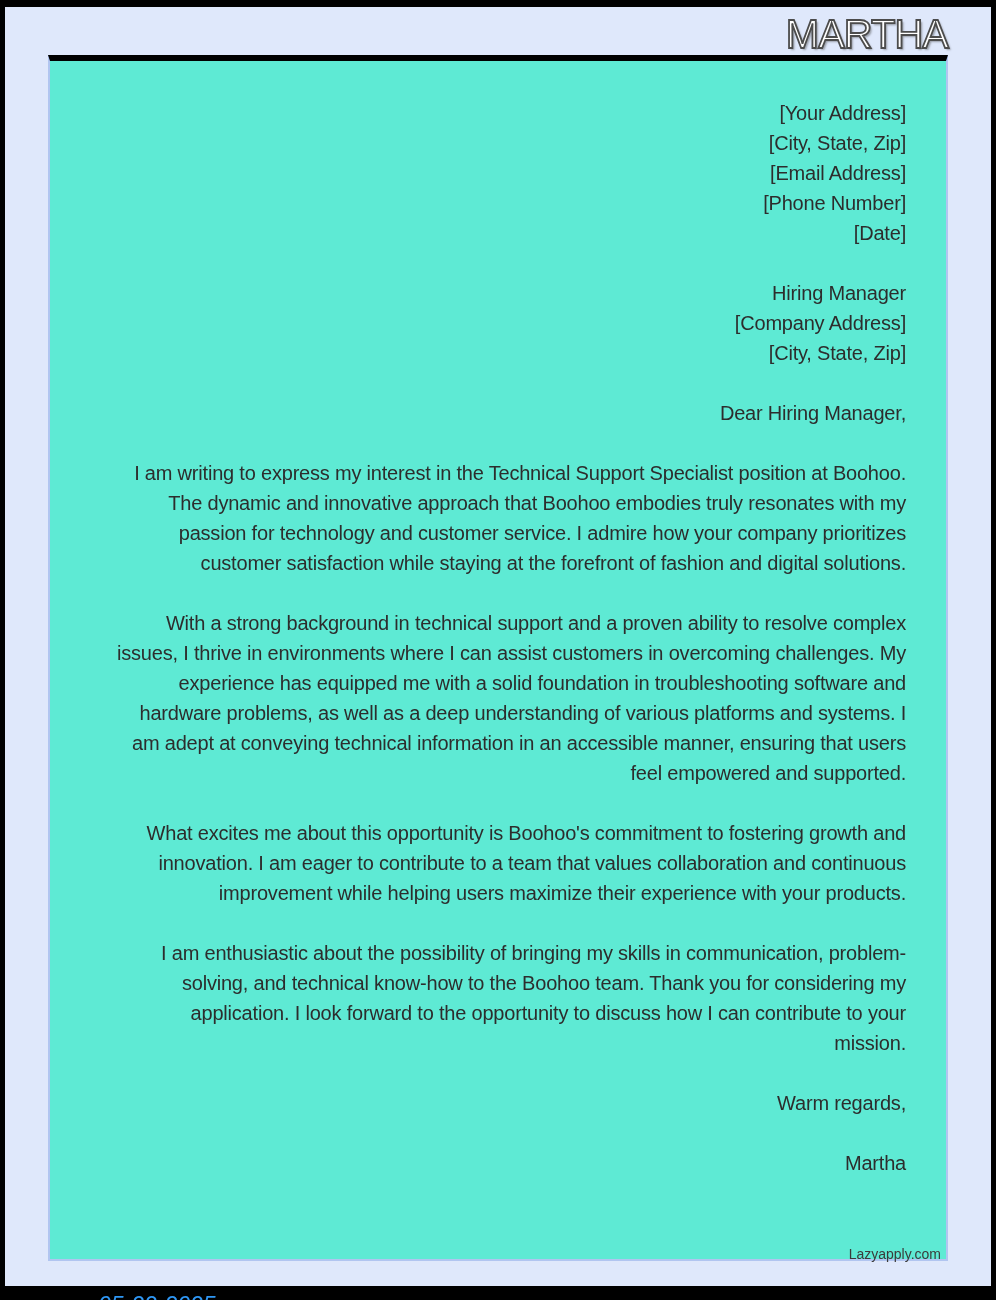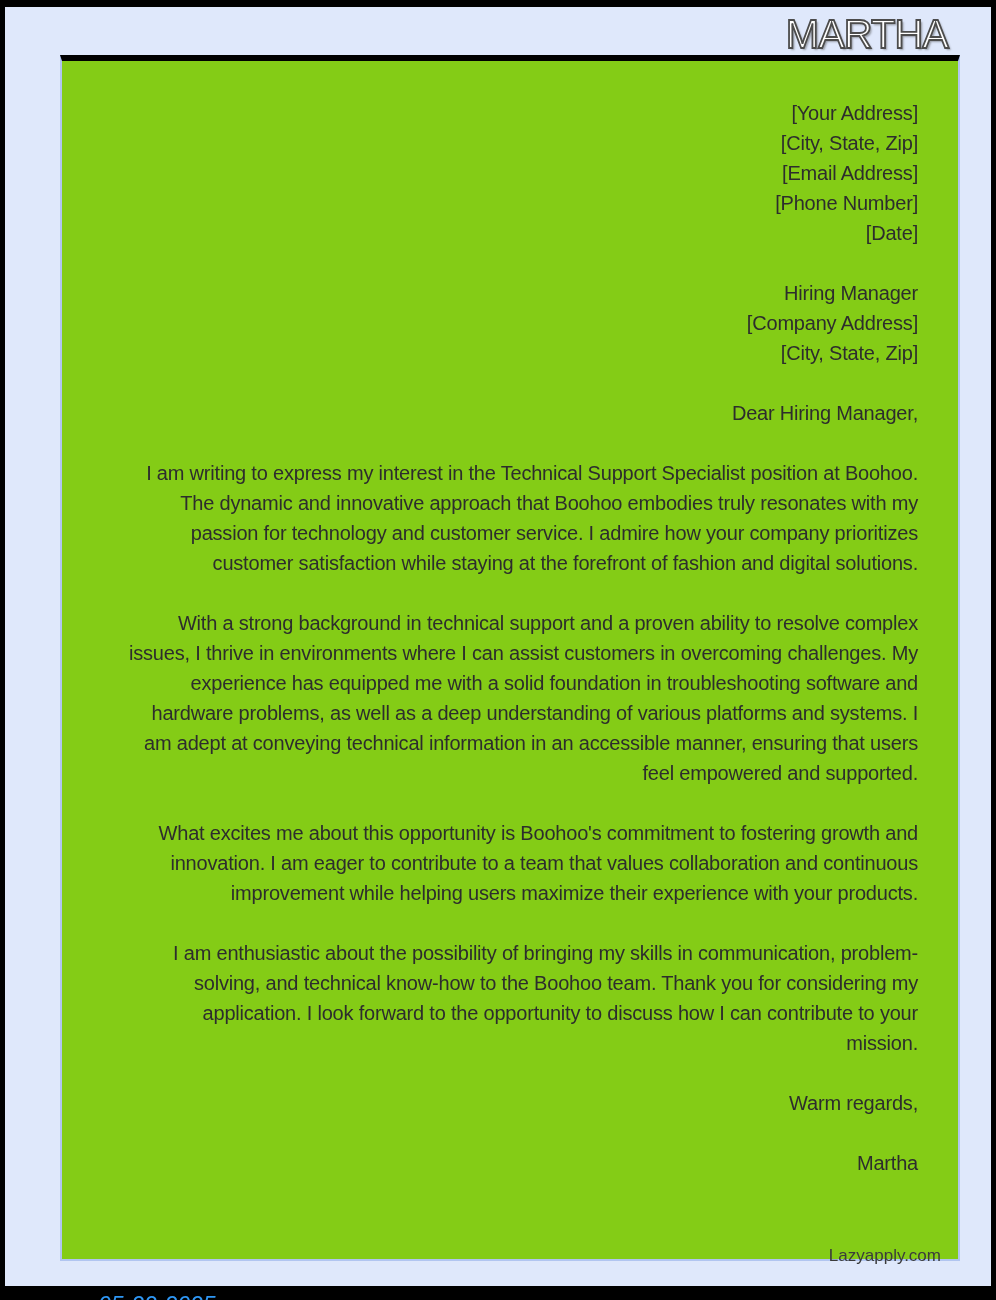--- a/index.html
+++ b/index.html
@@ -24,24 +24,24 @@
     font-weight: 400;
     letter-spacing: -1px;
     line-height: 1.1;
     color: #ffffff;
     -webkit-text-stroke: 1.8px #4c4c4c;
     text-shadow: 2px 2px 2px rgba(70,70,70,0.45);
     z-index: 3;
   }
   .page {
     position: absolute;
-    left: 55px; top: 48px;
+    left: 43px; top: 48px;
     width: 900px; height: 1206px;
     box-sizing: border-box;
-    background: #84cc16;
+    background: #5eead4;
     border-top: 6px solid #000000;
     border-left: 2px solid #b1c5f0;
     border-right: 2px solid #b1c5f0;
     border-bottom: 2px solid #b1c5f0;
     z-index: 1;
     padding-left: 15px;
   }
   .letter {
     padding: 37px 40px 0 50px;
     color: #2d2d2d;
@@ -58,21 +58,21 @@
     font-size: 23px;
     line-height: 28px;
     color: #2e96f3;
     z-index: 5;
     cursor: pointer;
     font-style: italic;
   }
   .watermark {
     position: absolute;
     right: 50px; top: 1239px;
-    font-size: 17px;
+    font-size: 14px;
     color: #3b3b3b;
     z-index: 4;
   }
 </style>
 </head>
 <body>
 
 <div class="canvas">
 
   <div class="brand">MARTHA</div>

